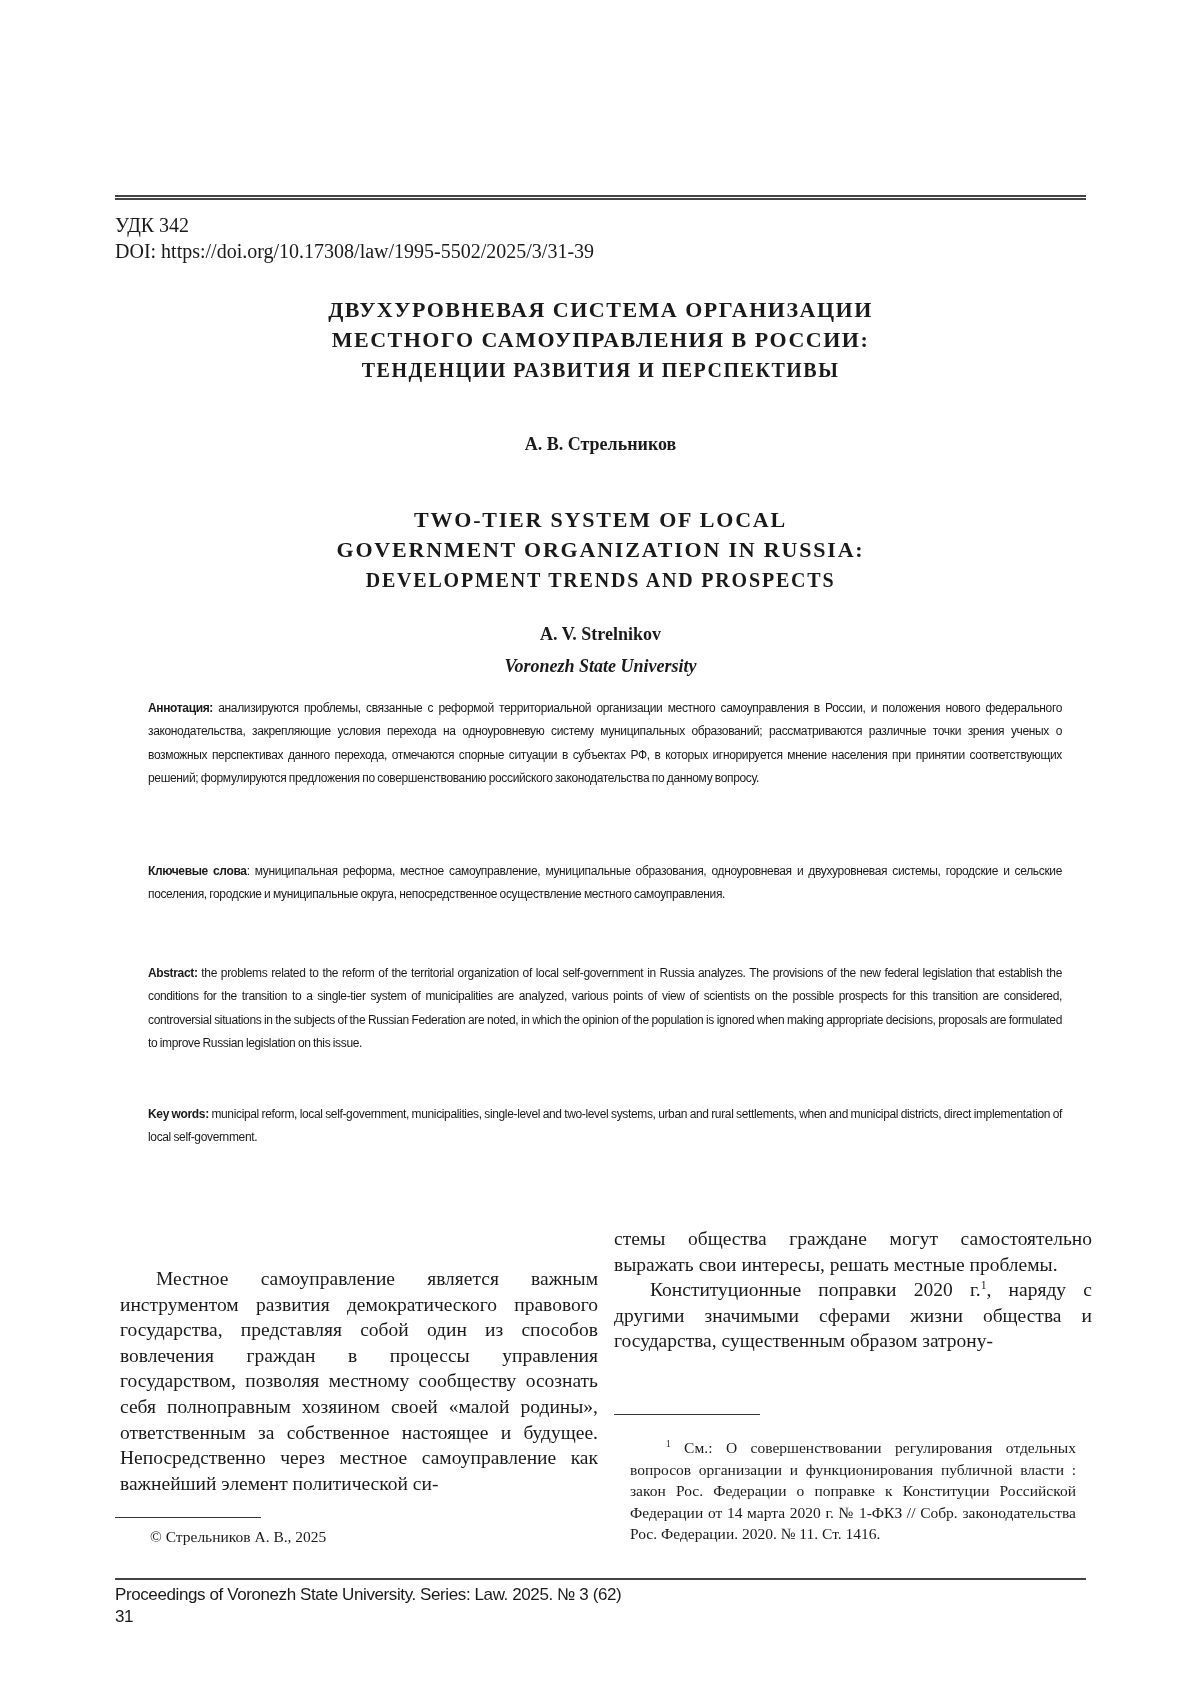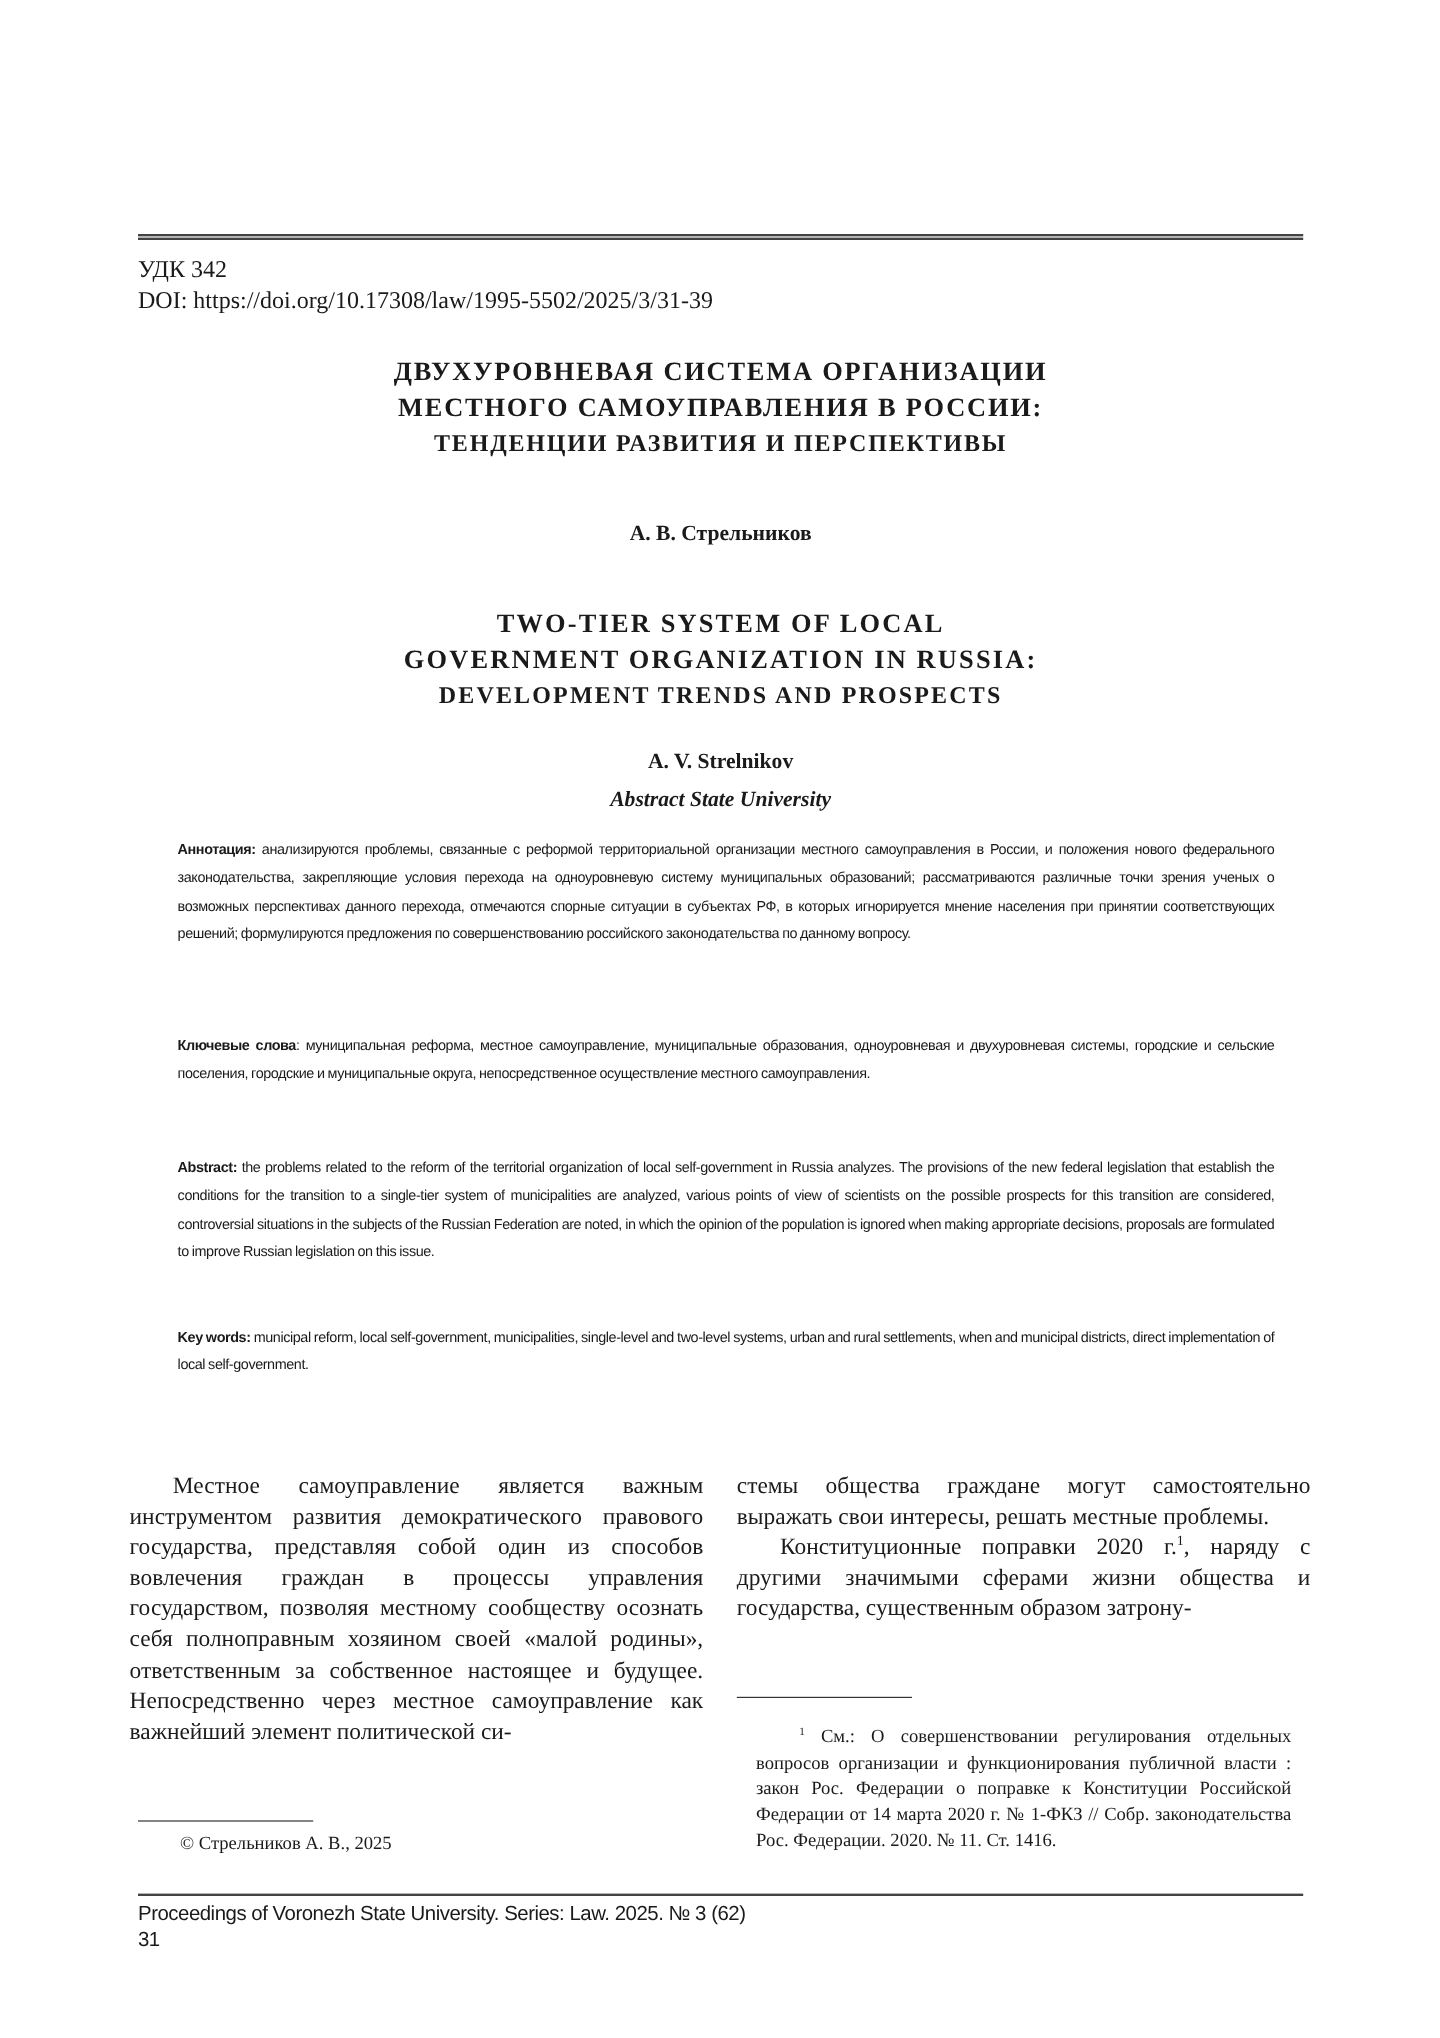--- a/index.html
+++ b/index.html
@@ -44,21 +44,21 @@
     .ru-keywords { top: 860px; }
     .en-abstract { top: 962px; }
     .en-keywords { top: 1103px; }
 
     .col {
       position: absolute; top: 1226px; width: 478px;
       font-size: 19.5px; line-height: 25.6px; text-align: justify;
     }
     .col p { margin: 0; }
     .col .indent { text-indent: 36px; }
-    .col-left { left: 108px; }
+    .col-left { left: 120px; margin-top: 40px; }
     .col-right { left: 614px; }
 
     .fn-rule { position: absolute; height: 1px; background: #333; }
     .fn-rule-left { left: 115px; top: 1517px; width: 146px; }
     .fn-rule-right { left: 614px; top: 1414px; width: 146px; }
     .copyright {
       position: absolute; left: 150px; top: 1527px; font-size: 15.5px; line-height: 20px;
     }
     .footnote {
       position: absolute; left: 614px; top: 1421px; width: 478px;
@@ -92,21 +92,21 @@
     <div class="t3">ТЕНДЕНЦИИ РАЗВИТИЯ И ПЕРСПЕКТИВЫ</div>
   </div>
   <div class="center-block author ru-author">А. В. Стрельников</div>
 
   <div class="center-block en-title">
     <div>TWO-TIER SYSTEM OF LOCAL</div>
     <div>GOVERNMENT ORGANIZATION IN RUSSIA:</div>
     <div class="t3">DEVELOPMENT TRENDS AND PROSPECTS</div>
   </div>
   <div class="center-block author en-author">A. V. Strelnikov</div>
-  <div class="center-block affil en-affil">Abstract State University</div>
+  <div class="center-block affil en-affil">Voronezh State University</div>
 
   <div class="abstract ru-abstract">
     <b>Аннотация:</b><span> анализируются проблемы, связанные с реформой территориальной организации местного самоуправления в России, и положения нового федерального законодательства, закрепляющие условия перехода на одноуровневую систему муниципальных образований; рассматриваются различные точки зрения ученых о возможных перспективах данного перехода, отмечаются спорные ситуации в субъектах РФ, в которых игнорируется мнение населения при принятии соответствующих решений; формулируются предложения по совершенствованию российского законодательства по данному вопросу.</span>
   </div>
   <div class="abstract ru-keywords">
     <b>Ключевые слова</b><span>: муниципальная реформа, местное самоуправление, муниципальные образования, одноуровневая и двухуровневая системы, городские и сельские поселения, городские и муниципальные округа, непосредственное осуществление местного самоуправления.</span>
   </div>
 
   <div class="abstract en-abstract">
     <b>Abstract:</b><span> the problems related to the reform of the territorial organization of local self-government in Russia analyzes. The provisions of the new federal legislation that establish the conditions for the transition to a single-tier system of municipalities are analyzed, various points of view of scientists on the possible prospects for this transition are considered, controversial situations in the subjects of the Russian Federation are noted, in which the opinion of the population is ignored when making appropriate decisions, proposals are formulated to improve Russian legislation on this issue.</span>

